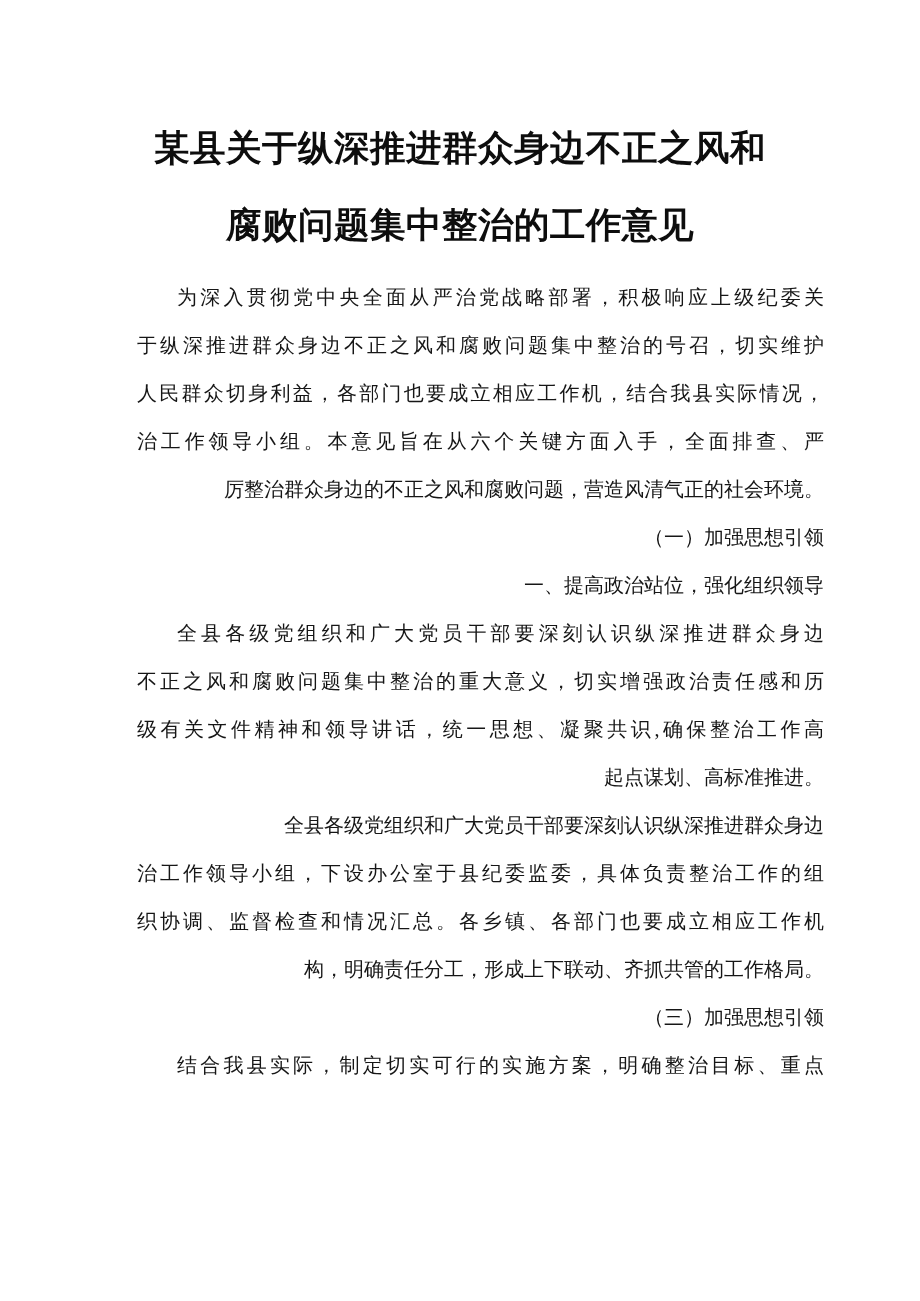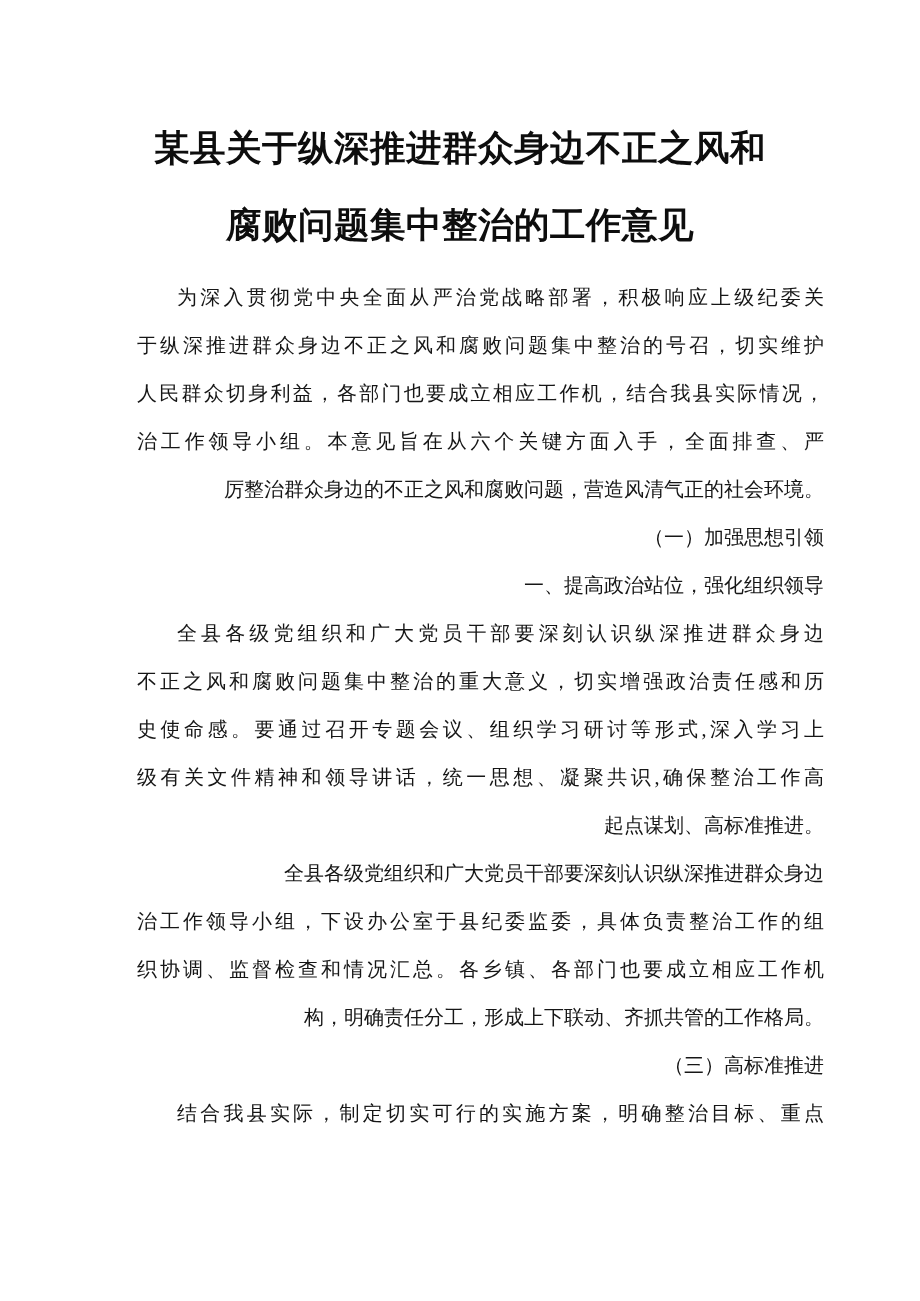--- a/index.html
+++ b/index.html
@@ -58,23 +58,22 @@
   <div class="body-block">
       <div class="body-line indent justify">为深入贯彻党中央全面从严治党战略部署，积极响应上级纪委关</div>
       <div class="body-line justify">于纵深推进群众身边不正之风和腐败问题集中整治的号召，切实维护</div>
       <div class="body-line justify">人民群众切身利益，各部门也要成立相应工作机，结合我县实际情况，</div>
       <div class="body-line justify">治工作领导小组。本意见旨在从六个关键方面入手，全面排查、严</div>
       <div class="body-line">厉整治群众身边的不正之风和腐败问题，营造风清气正的社会环境。</div>
       <div class="body-line indent">（一）加强思想引领</div>
       <div class="body-line indent">一、提高政治站位，强化组织领导</div>
       <div class="body-line indent justify">全县各级党组织和广大党员干部要深刻认识纵深推进群众身边</div>
       <div class="body-line justify">不正之风和腐败问题集中整治的重大意义，切实增强政治责任感和历</div>
-      <div class="body-line justify">史使命感。要通过召开专题会议、组织学习研讨等形式,深入学习上</div>
       <div class="body-line justify">级有关文件精神和领导讲话，统一思想、凝聚共识,确保整治工作高</div>
       <div class="body-line">起点谋划、高标准推进。</div>
       <div class="body-line indent">全县各级党组织和广大党员干部要深刻认识纵深推进群众身边</div>
       <div class="body-line justify">治工作领导小组，下设办公室于县纪委监委，具体负责整治工作的组</div>
       <div class="body-line justify">织协调、监督检查和情况汇总。各乡镇、各部门也要成立相应工作机</div>
       <div class="body-line">构，明确责任分工，形成上下联动、齐抓共管的工作格局。</div>
-      <div class="body-line indent">（三）高标准推进</div>
+      <div class="body-line indent">（三）加强思想引领</div>
       <div class="body-line indent justify">结合我县实际，制定切实可行的实施方案，明确整治目标、重点</div>
     </div>
 </div>
 
 </body></html>

